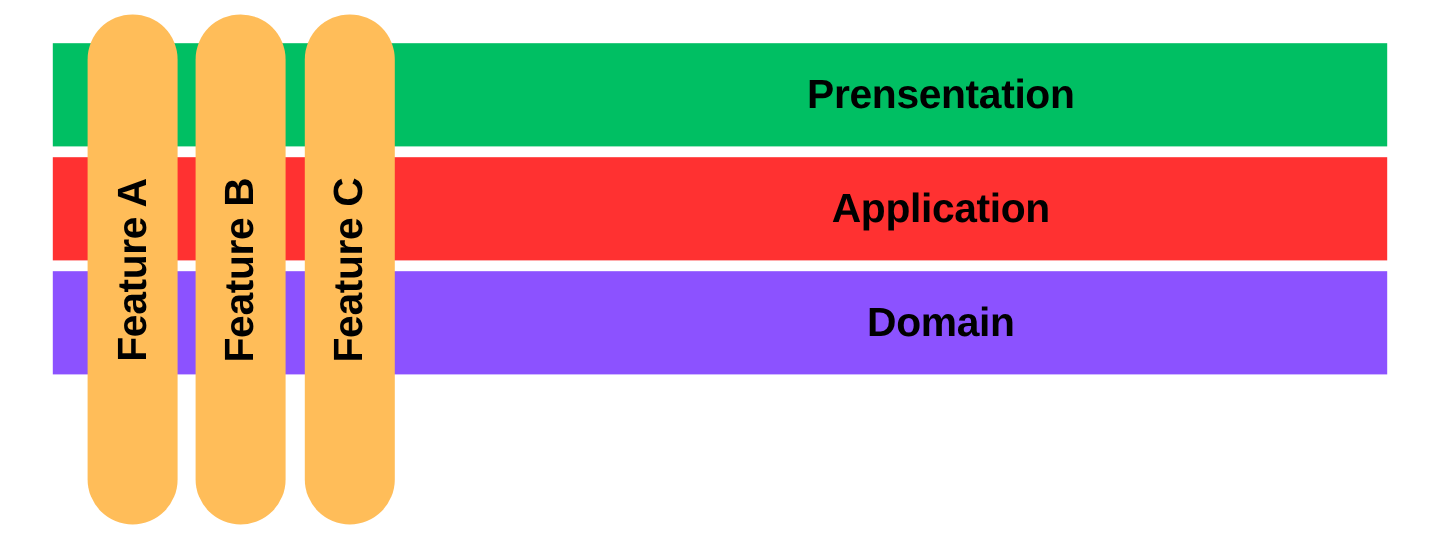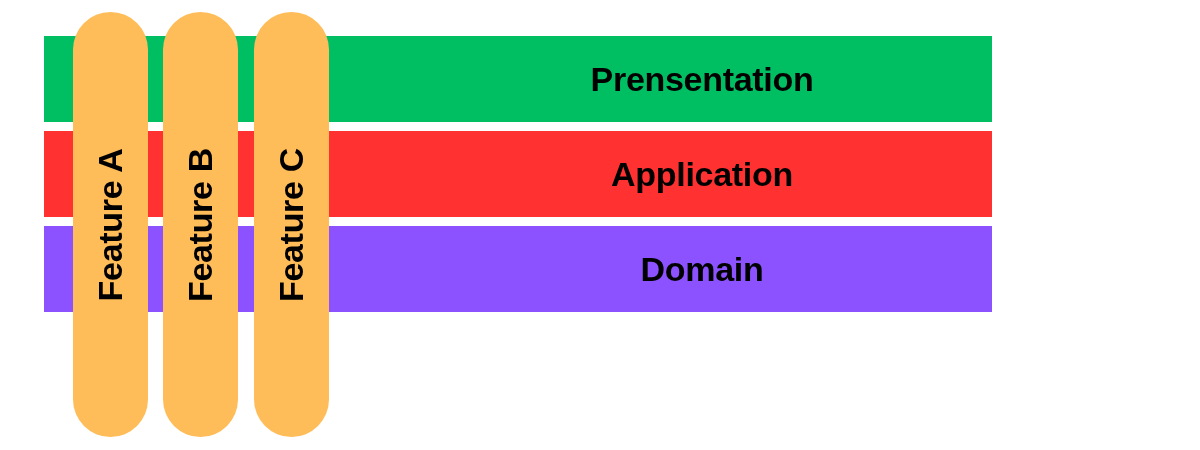--- a/index.html
+++ b/index.html
@@ -15,21 +15,21 @@
     position: relative;
     width: 1200px;
     height: 450px;
     background: #ffffff;
     overflow: hidden;
   }
   
   .layer {
     position: absolute;
     left: 44px;
-    width: 948px;
+    width: 1112px;
     height: 86px;
     display: flex;
     align-items: center;
     justify-content: center;
     box-sizing: border-box;
     padding-left: 48px;
   }
   .layer-label {
     font-size: 34px;
     font-weight: 700;

